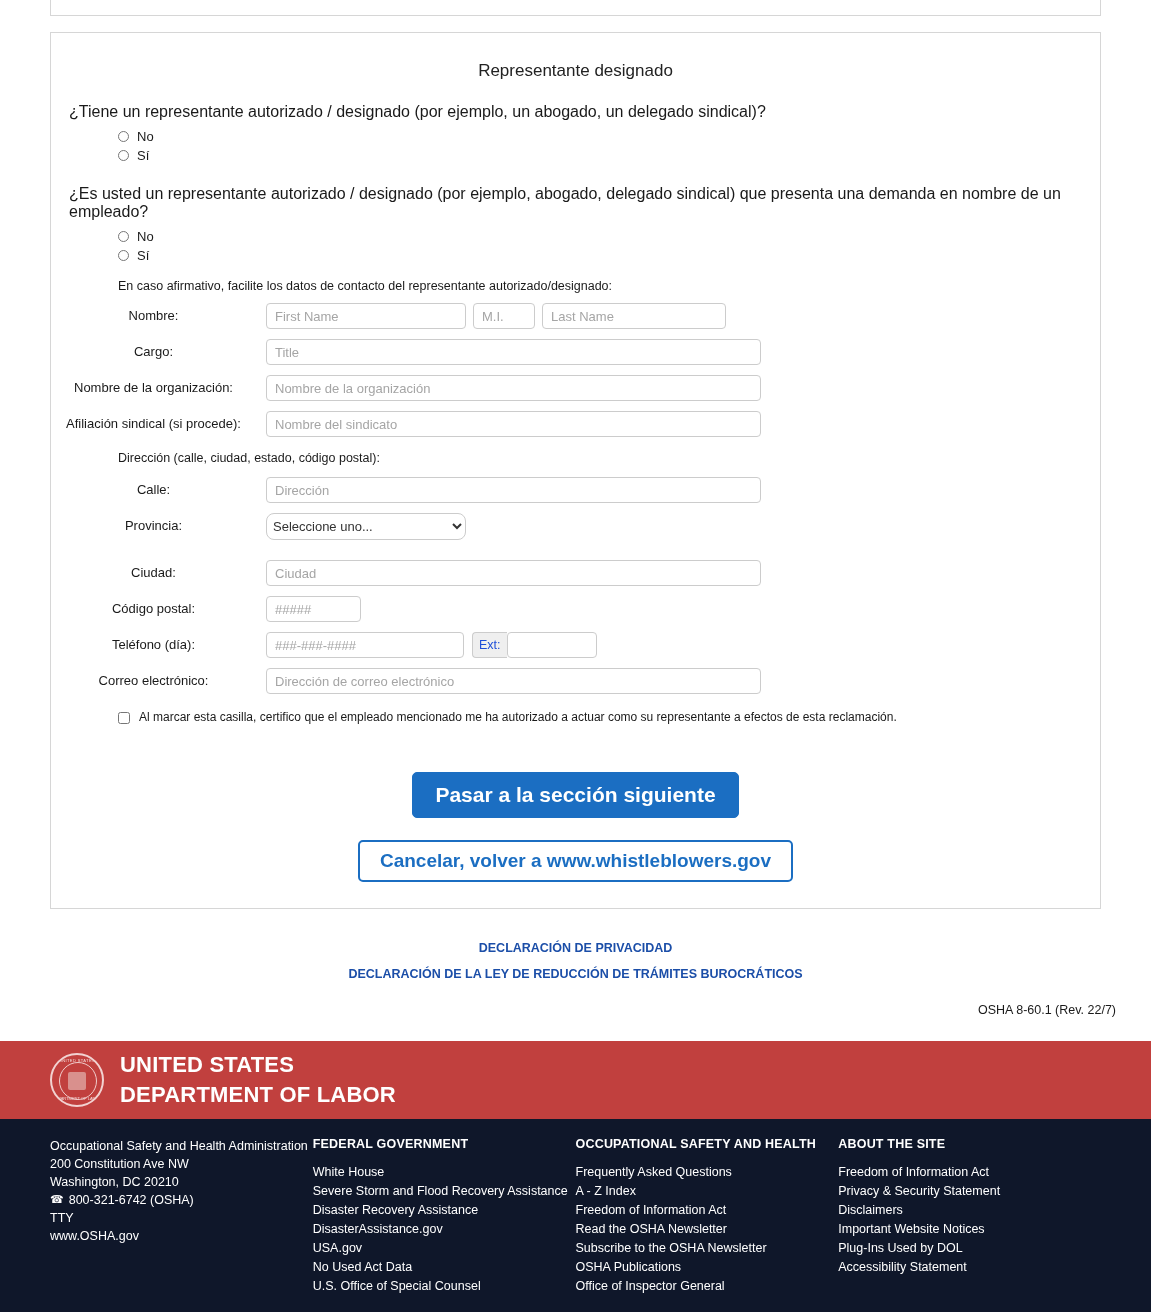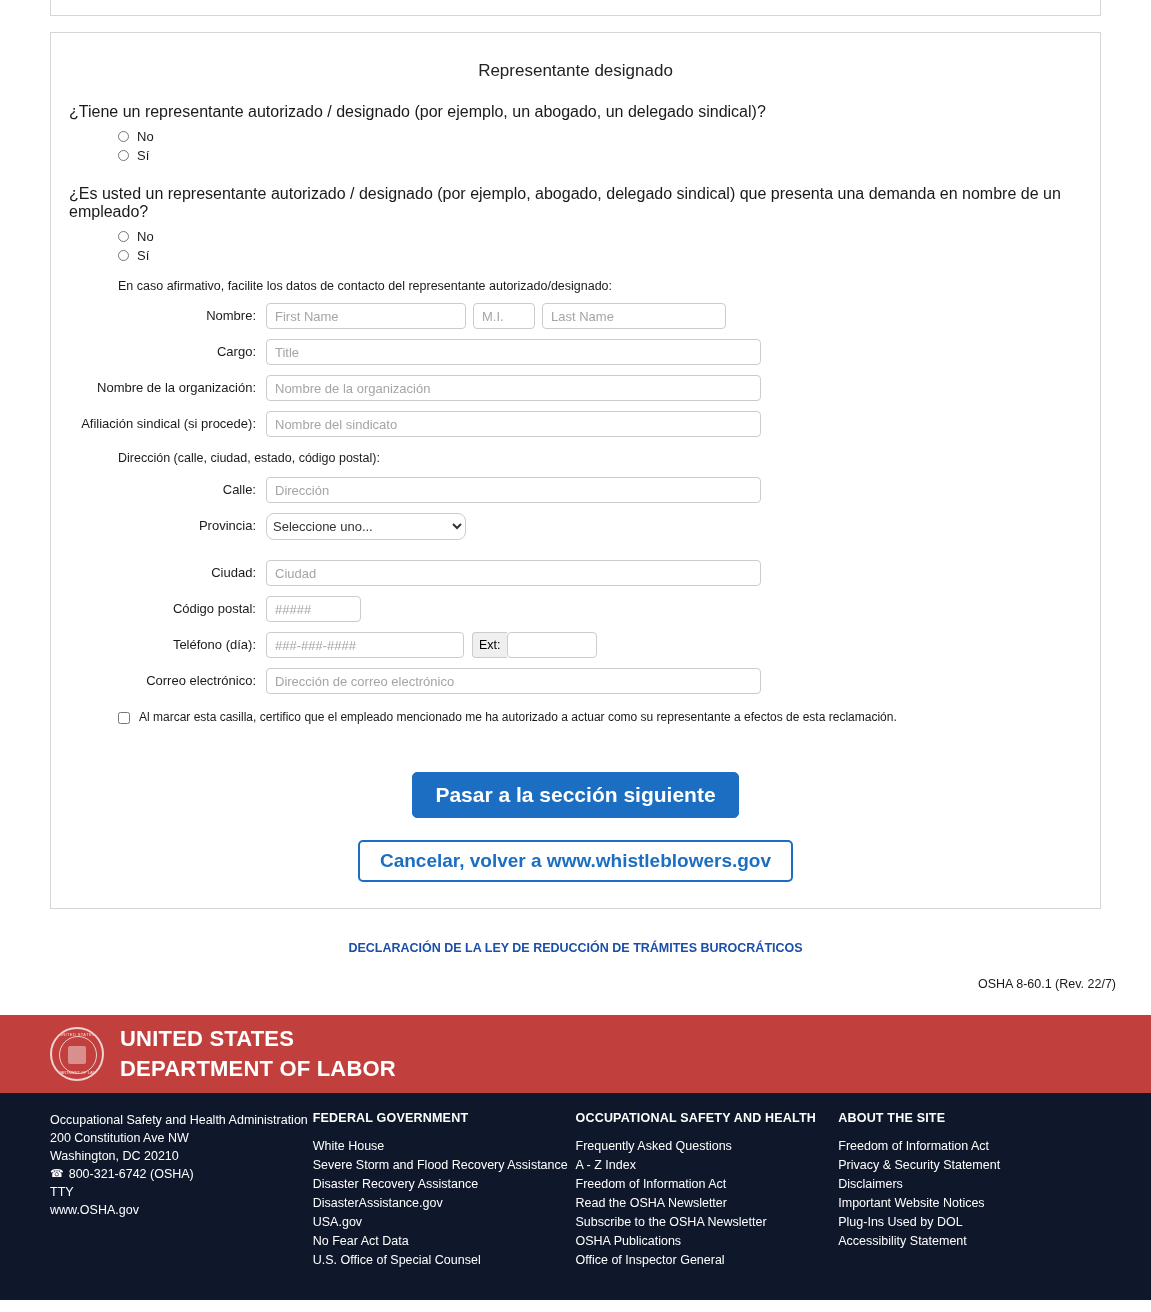--- a/index.html
+++ b/index.html
@@ -62,21 +62,21 @@
     margin: 16px 0 10px 67px;
   }
 
   .field-row {
     display: flex;
     align-items: flex-start;
     margin-bottom: 10px;
   }
   .field-label {
     width: 215px;
-    text-align: right;
+    text-align: center;
     padding-right: 10px;
     font-size: 13px;
     color: #1a1a1a;
     padding-top: 5px;
     line-height: 1.25;
   }
   .field-label.two-line { line-height: 1.25; }
 
   input[type=text], select {
     font-family: "Liberation Sans", sans-serif;
@@ -101,21 +101,21 @@
 
   select.w-prov {
     width: 200px;
     height: 27px;
     padding: 3px 2px;
     border-radius: 8px;
   }
 
   .ext-label {
     font-size: 12.5px;
-    color: #000000;
+    color: #1d4ed8;
     background: #efefef;
     border: 1px solid #cccccc;
     border-right: none;
     border-radius: 4px 0 0 4px;
     padding: 5px 6px;
     height: 26px;
     line-height: 15px;
     margin-left: 8px;
   }
   .ext-input {
@@ -375,20 +375,21 @@
     <div class="btn-area">
       <button class="btn-primary">Pasar a la sección siguiente</button>
       <div>
         <button class="btn-secondary">Cancelar, volver a www.whistleblowers.gov</button>
       </div>
     </div>
 
   </div>
 
   <div class="legal-links">
+    <a href="#">DECLARACIÓN DE PRIVACIDAD</a>
     <a href="#">DECLARACIÓN DE LA LEY DE REDUCCIÓN DE TRÁMITES BUROCRÁTICOS</a>
   </div>
 
   <div class="form-id">OSHA 8-60.1 (Rev. 22/7)</div>
 
   <div class="dol-band">
     <div class="seal">
       <div class="seal-txt">UNITED STATES</div>
       <div class="seal-core"></div>
       <div class="seal-txt2">DEPARTMENT OF LABOR</div>
@@ -413,21 +414,21 @@
         <div>www.OSHA.gov</div>
       </div>
 
       <div class="col">
         <div class="col-head">FEDERAL GOVERNMENT</div>
         <a href="#">White House</a>
         <a href="#">Severe Storm and Flood Recovery Assistance</a>
         <a href="#">Disaster Recovery Assistance</a>
         <a href="#">DisasterAssistance.gov</a>
         <a href="#">USA.gov</a>
-        <a href="#">No Fear Act Data</a>
+        <a href="#">No Used Act Data</a>
         <a href="#">U.S. Office of Special Counsel</a>
       </div>
 
       <div class="col">
         <div class="col-head">OCCUPATIONAL SAFETY AND HEALTH</div>
         <a href="#">Frequently Asked Questions</a>
         <a href="#">A - Z Index</a>
         <a href="#">Freedom of Information Act</a>
         <a href="#">Read the OSHA Newsletter</a>
         <a href="#">Subscribe to the OSHA Newsletter</a>

